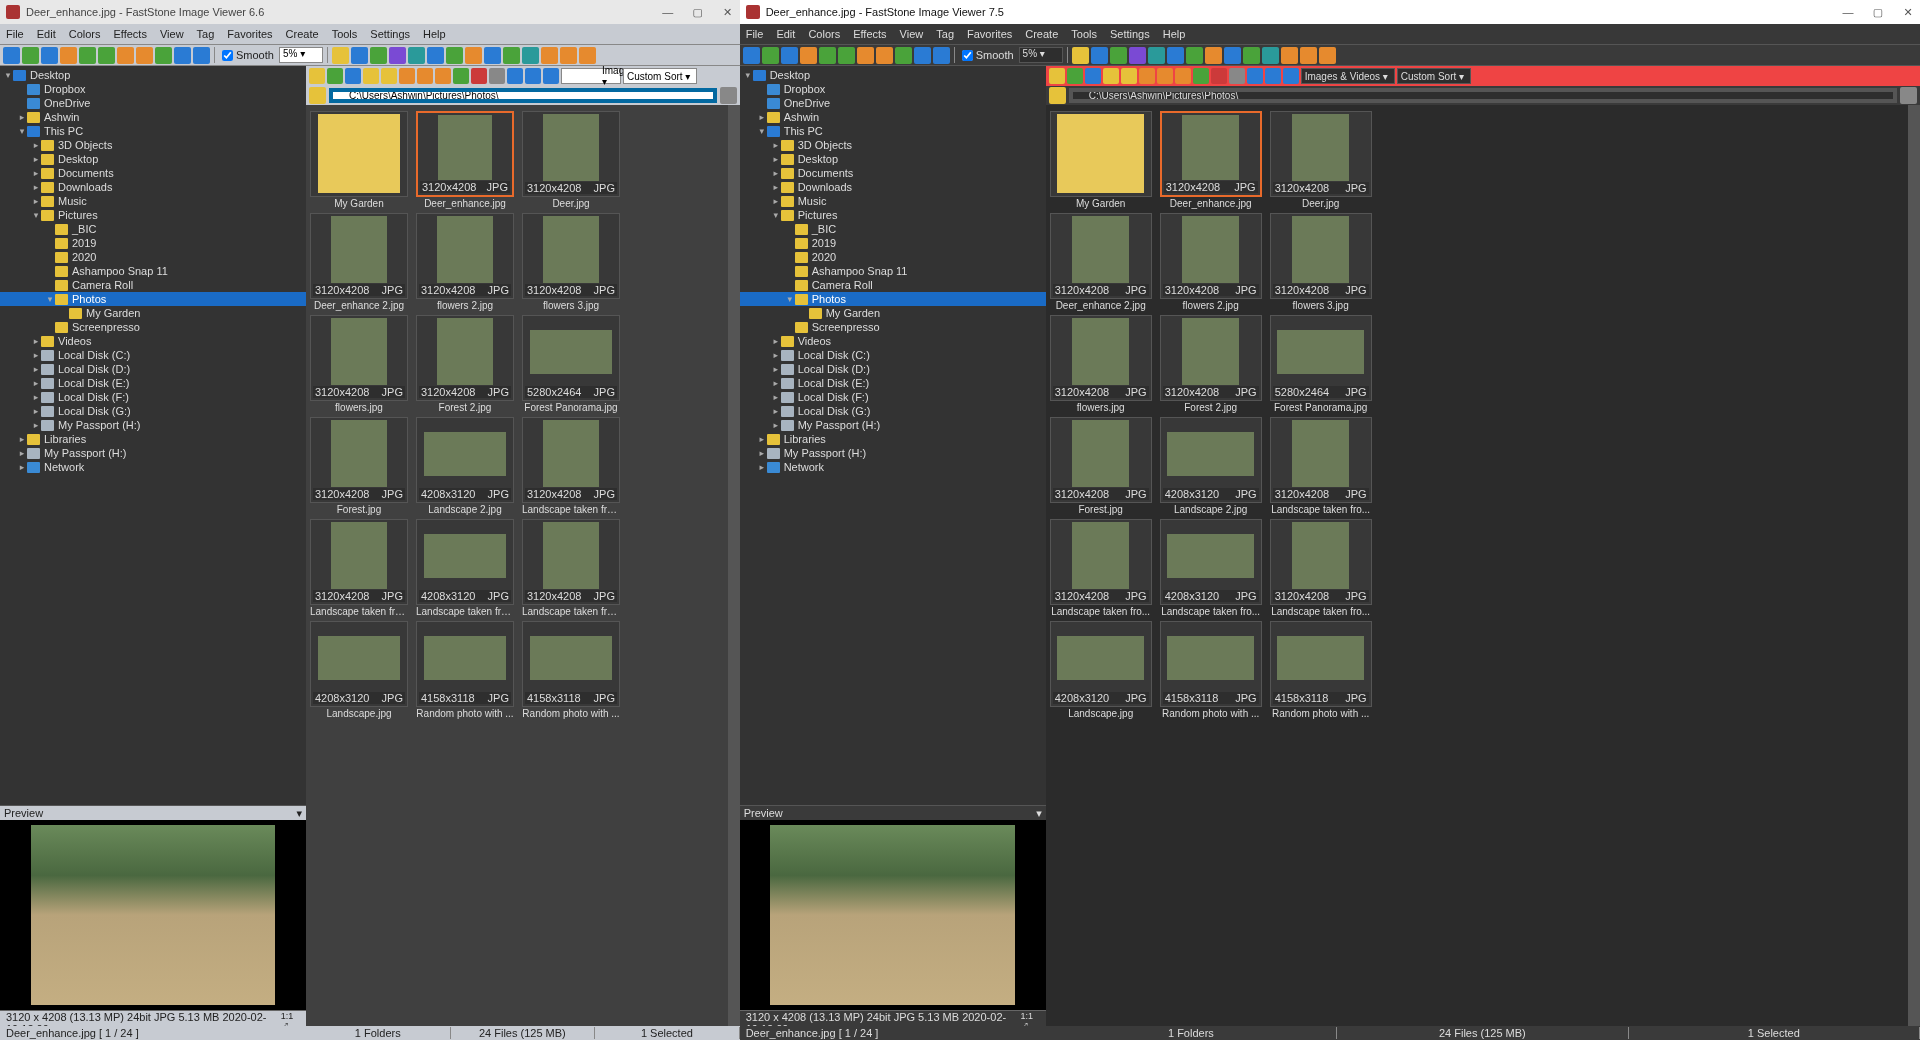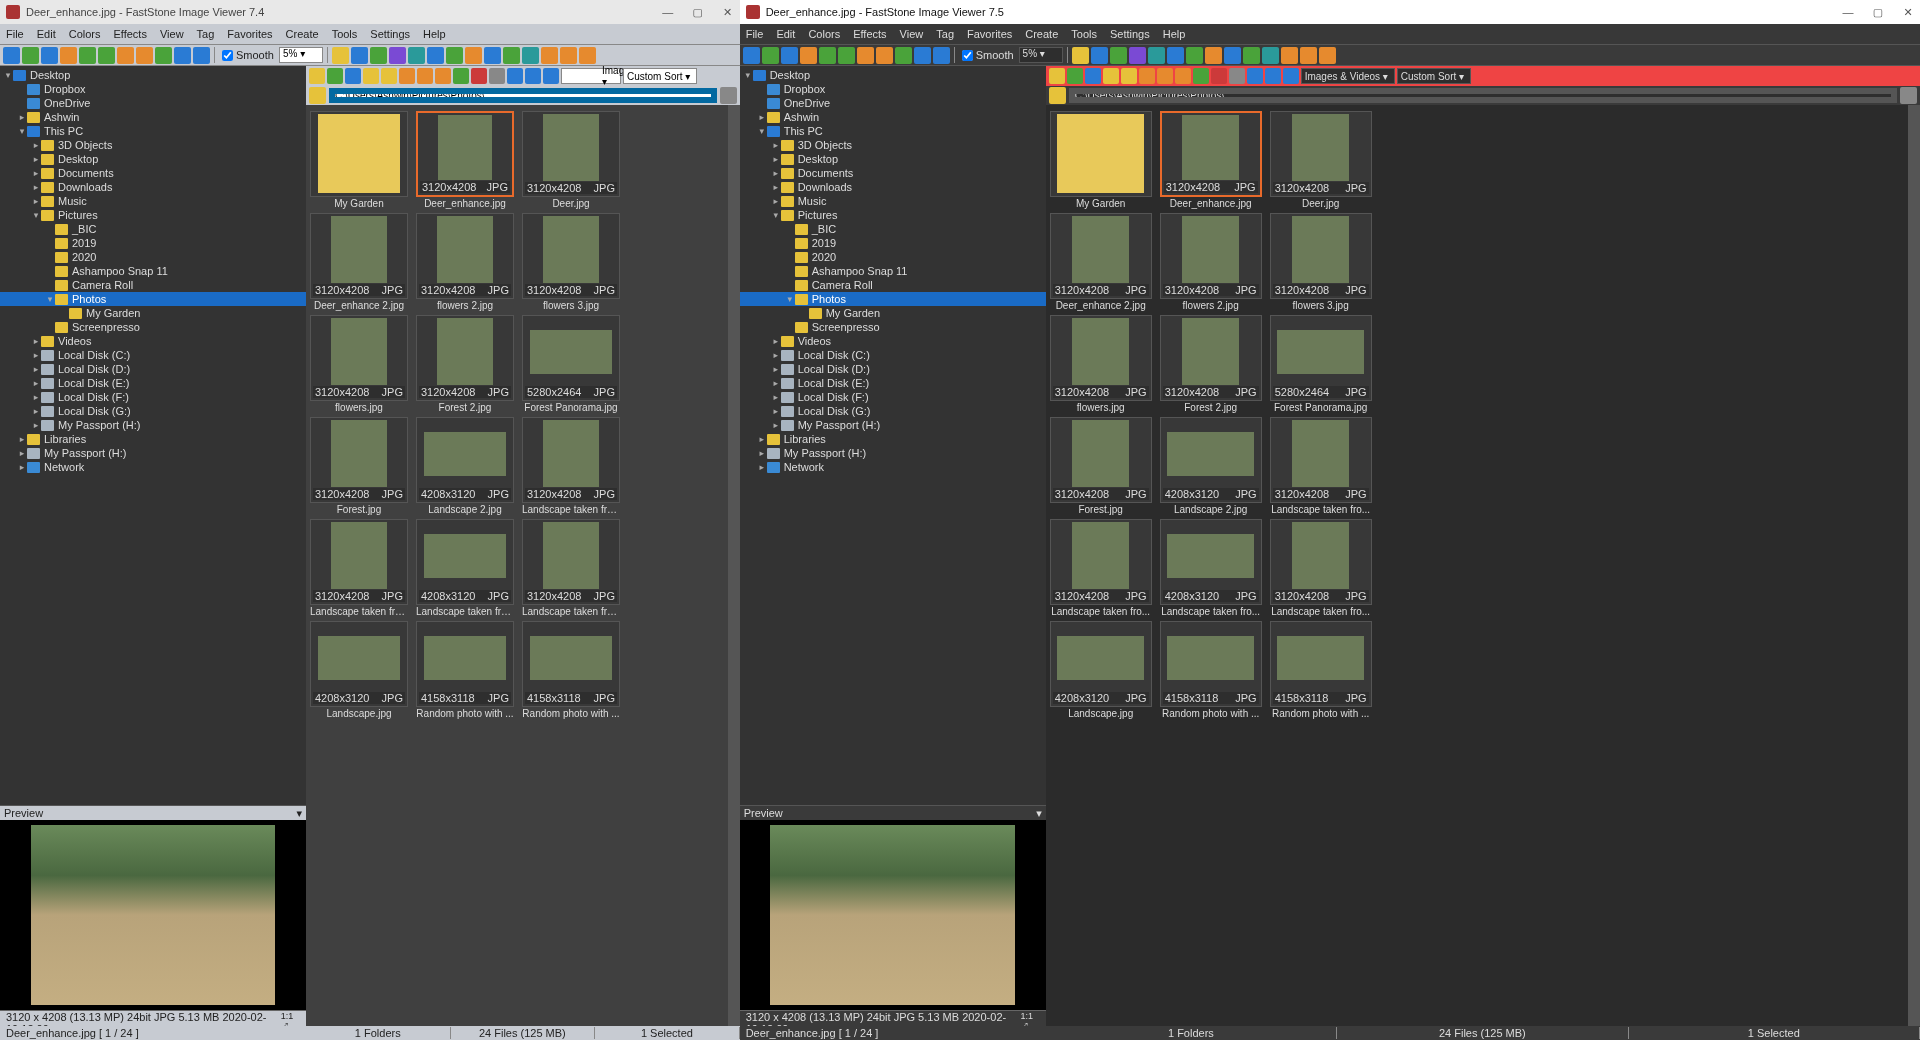--- a/index.html
+++ b/index.html
@@ -53,21 +53,21 @@
 .preview-img .pv { width: 80%; height: 95%; background: linear-gradient(180deg,#6a8a5a 0%,#4a6840 28%,#b8a37a 50%,#c4ae82 100%); }
 
 .navbar { display: flex; align-items: center; height: 20px; gap: 2px; padding: 0 3px; }
 .navbar-left { background: #c7cbd2; }
 .navbar-right { background: #ef4444; }
 .nav-btn { width: 16px; height: 16px; border-radius: 2px; }
 .view-dd { height: 16px; border: 1px solid #888; background: #fff; font-size: 10px; padding: 0 3px; display: flex; align-items: center; }
 .view-dd-right { background: #2e2e2e; color: #ddd; border-color: #555; }
 
 .pathbar { display: flex; align-items: center; height: 19px; padding: 0 3px; gap: 3px; }
-.pathbar input { flex: 1; height: 15px; border: 6px solid #0369a1; padding: 0 0; font-size: 10px; }
+.pathbar input { flex: 1; height: 15px; border: 4px solid #0369a1; padding: 0 16px; font-size: 10px; }
 .pathbar-left { background: #c7cbd2; }
 .pathbar-left input { background: #fff; }
 .pathbar-right { background: #3a3a3a; }
 .pathbar-right input { background: #2e2e2e; color: #ddd; border-color: #555; }
 
 .thumbs-wrap { flex: 1; display: flex; overflow: hidden; }
 .thumbs { flex: 1; overflow-y: auto; background: #404040; padding: 6px 4px; }
 .thumbs-right .thumbs { background: #2b2b2b; }
 .thumb-row { display: flex; gap: 8px; margin-bottom: 4px; }
 .thumb-cell { width: 98px; display: flex; flex-direction: column; align-items: center; gap: 1px; }
@@ -92,21 +92,21 @@
 
 .c-blue{background:#2a7bd4;} .c-green{background:#4aa33a;} .c-orange{background:#e68a2e;} .c-yellow{background:#e6c23a;} .c-red{background:#cc3a3a;} .c-grey{background:#888;} .c-purple{background:#7a4ad4;} .c-teal{background:#2a9a9a;}
 .ic-drive{background:#a8b4c0;} .ic-folder{background:#e6c23a;} .ic-pc{background:#2a7bd4;} .ic-net{background:#3a8ad4;}
 </style>
 </head>
 <body>
 
 <div class="app-window app-left">
   <div class="title-bar title-bar-left">
     <span class="app-icon"></span>
-    <span>Deer_enhance.jpg  -  FastStone Image Viewer 7.4</span>
+    <span>Deer_enhance.jpg  -  FastStone Image Viewer 6.6</span>
     <span class="spacer"></span>
     <div class="win-btns">
       <span class="win-btn">—</span>
       <span class="win-btn">▢</span>
       <span class="win-btn">✕</span>
     </div>
   </div>
   <div class="menu-bar menu-bar-left" id="menu-left">
       <span class="menu-item">File</span>
       <span class="menu-item">Edit</span>

